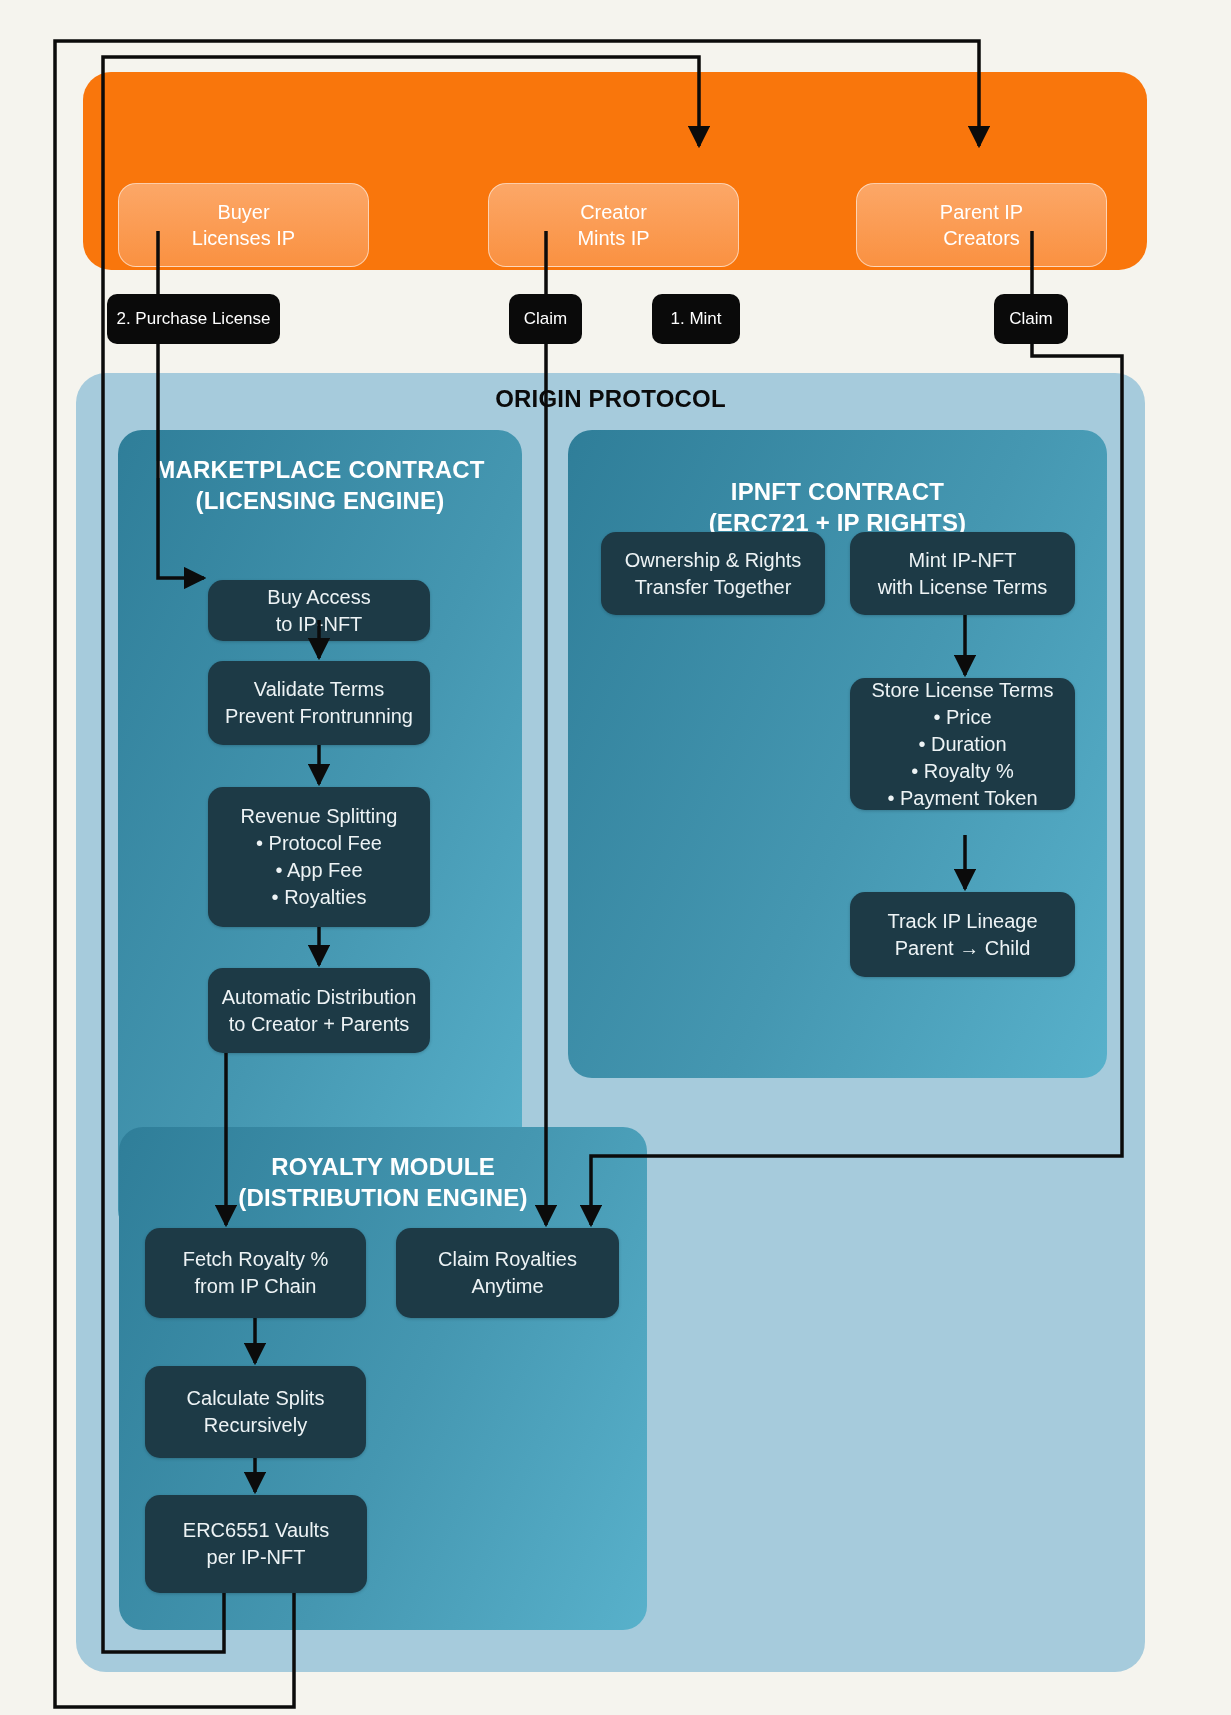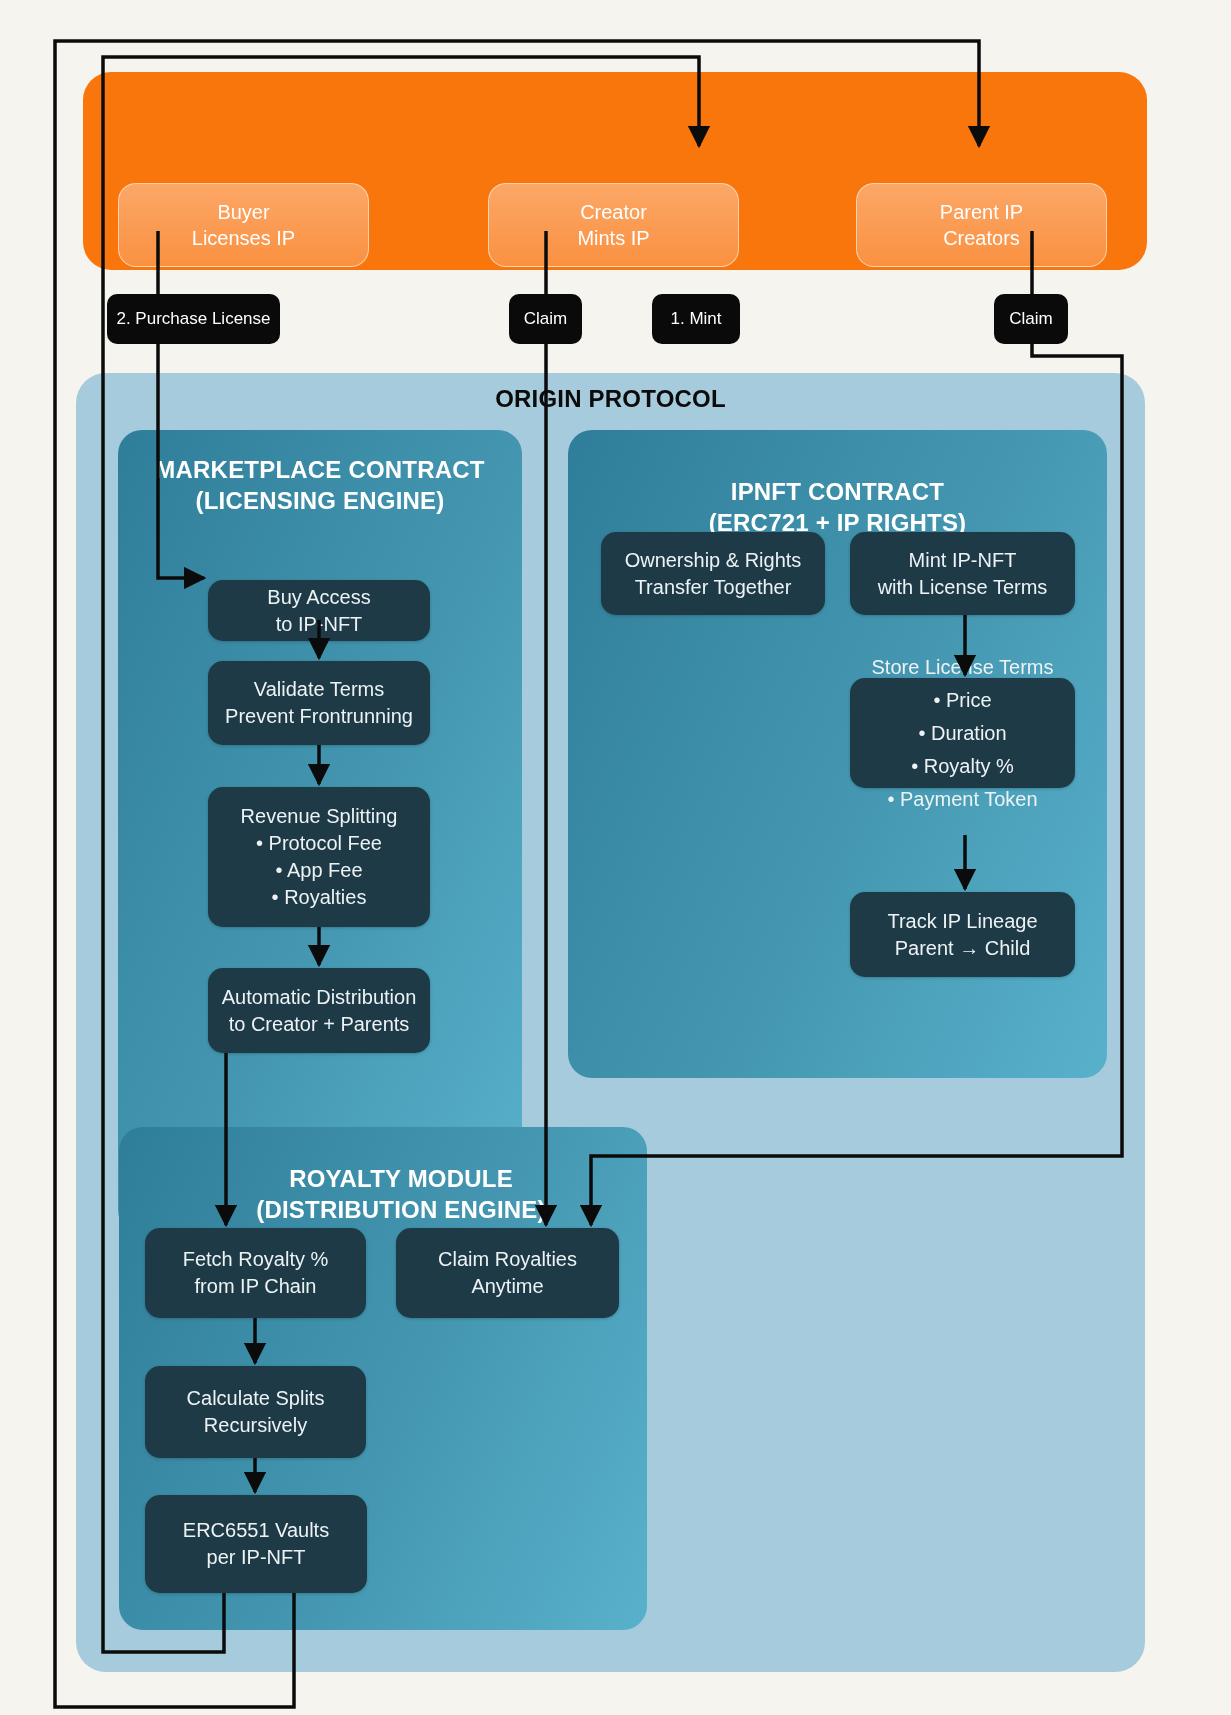--- a/index.html
+++ b/index.html
@@ -113,34 +113,34 @@
     </div>
   </div>
   <div class="node" style="left:601px;top:532px;width:224px;height:83px;">
     <div>Ownership &amp; Rights</div>
     <div>Transfer Together</div>
   </div>
   <div class="node" style="left:850px;top:532px;width:225px;height:83px;">
     <div>Mint IP-NFT</div>
     <div>with License Terms</div>
   </div>
-  <div class="node" style="left:850px;top:678px;width:225px;height:110px;gap:6px;">
+  <div class="node" style="left:850px;top:678px;width:225px;height:132px;">
     <div>Store License Terms</div>
     <div>•  Price</div>
     <div>•  Duration</div>
     <div>•  Royalty %</div>
     <div>•  Payment Token</div>
   </div>
   <div class="node" style="left:850px;top:892px;width:225px;height:85px;">
     <div>Track IP Lineage</div>
     <div>Parent → Child</div>
   </div>
 
   <div class="abs module" style="left:119px;top:1127px;width:528px;height:503px;">
-    <div class="module-title" style="top:36px;margin-left:18px;">
+    <div class="module-title" style="top:24px;">
       <div>ROYALTY MODULE</div>
       <div>(DISTRIBUTION ENGINE)</div>
     </div>
   </div>
   <div class="node" style="left:145px;top:1228px;width:221px;height:90px;">
     <div>Fetch Royalty %</div>
     <div>from IP Chain</div>
   </div>
   <div class="node" style="left:396px;top:1228px;width:223px;height:90px;">
     <div>Claim Royalties</div>

